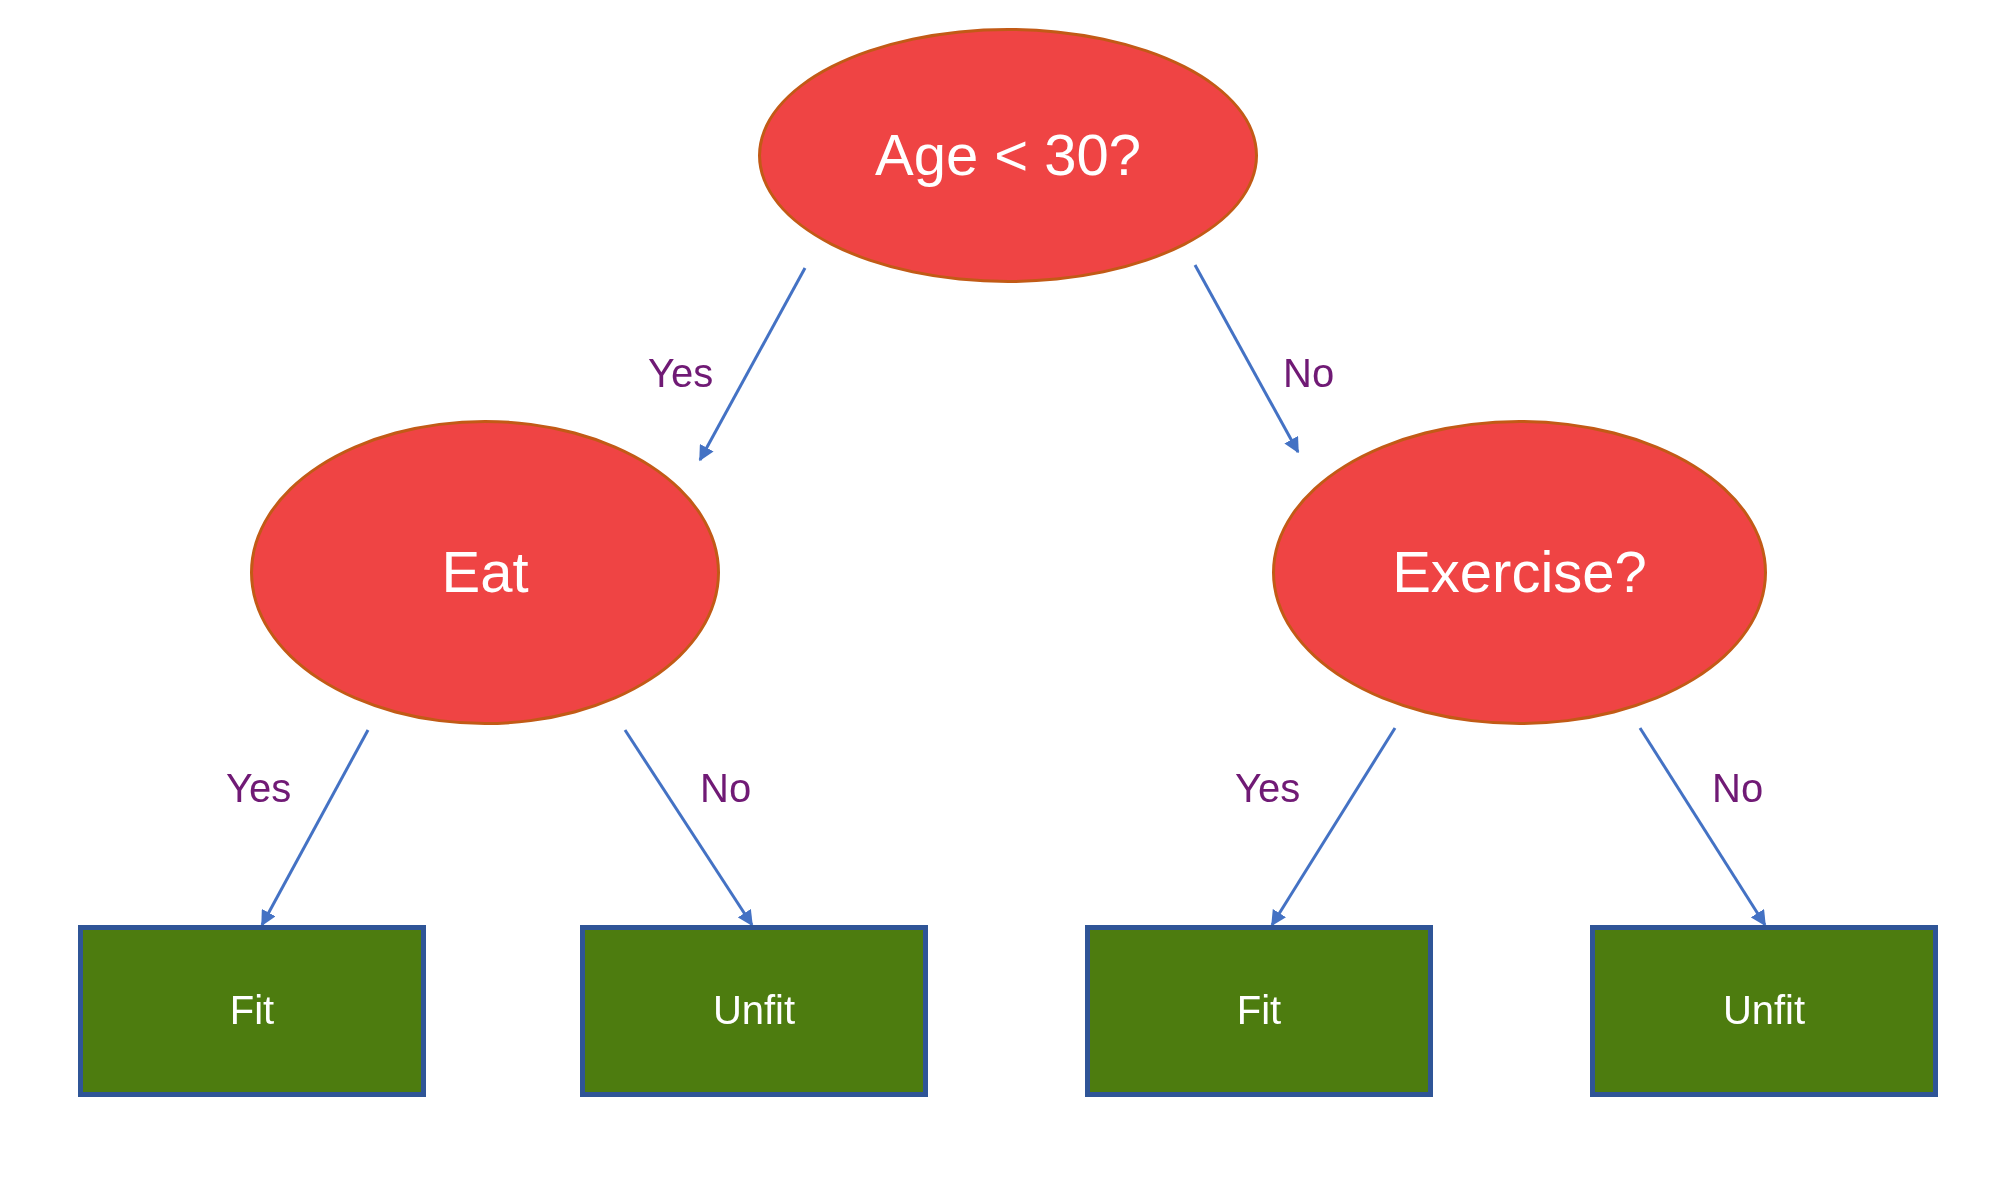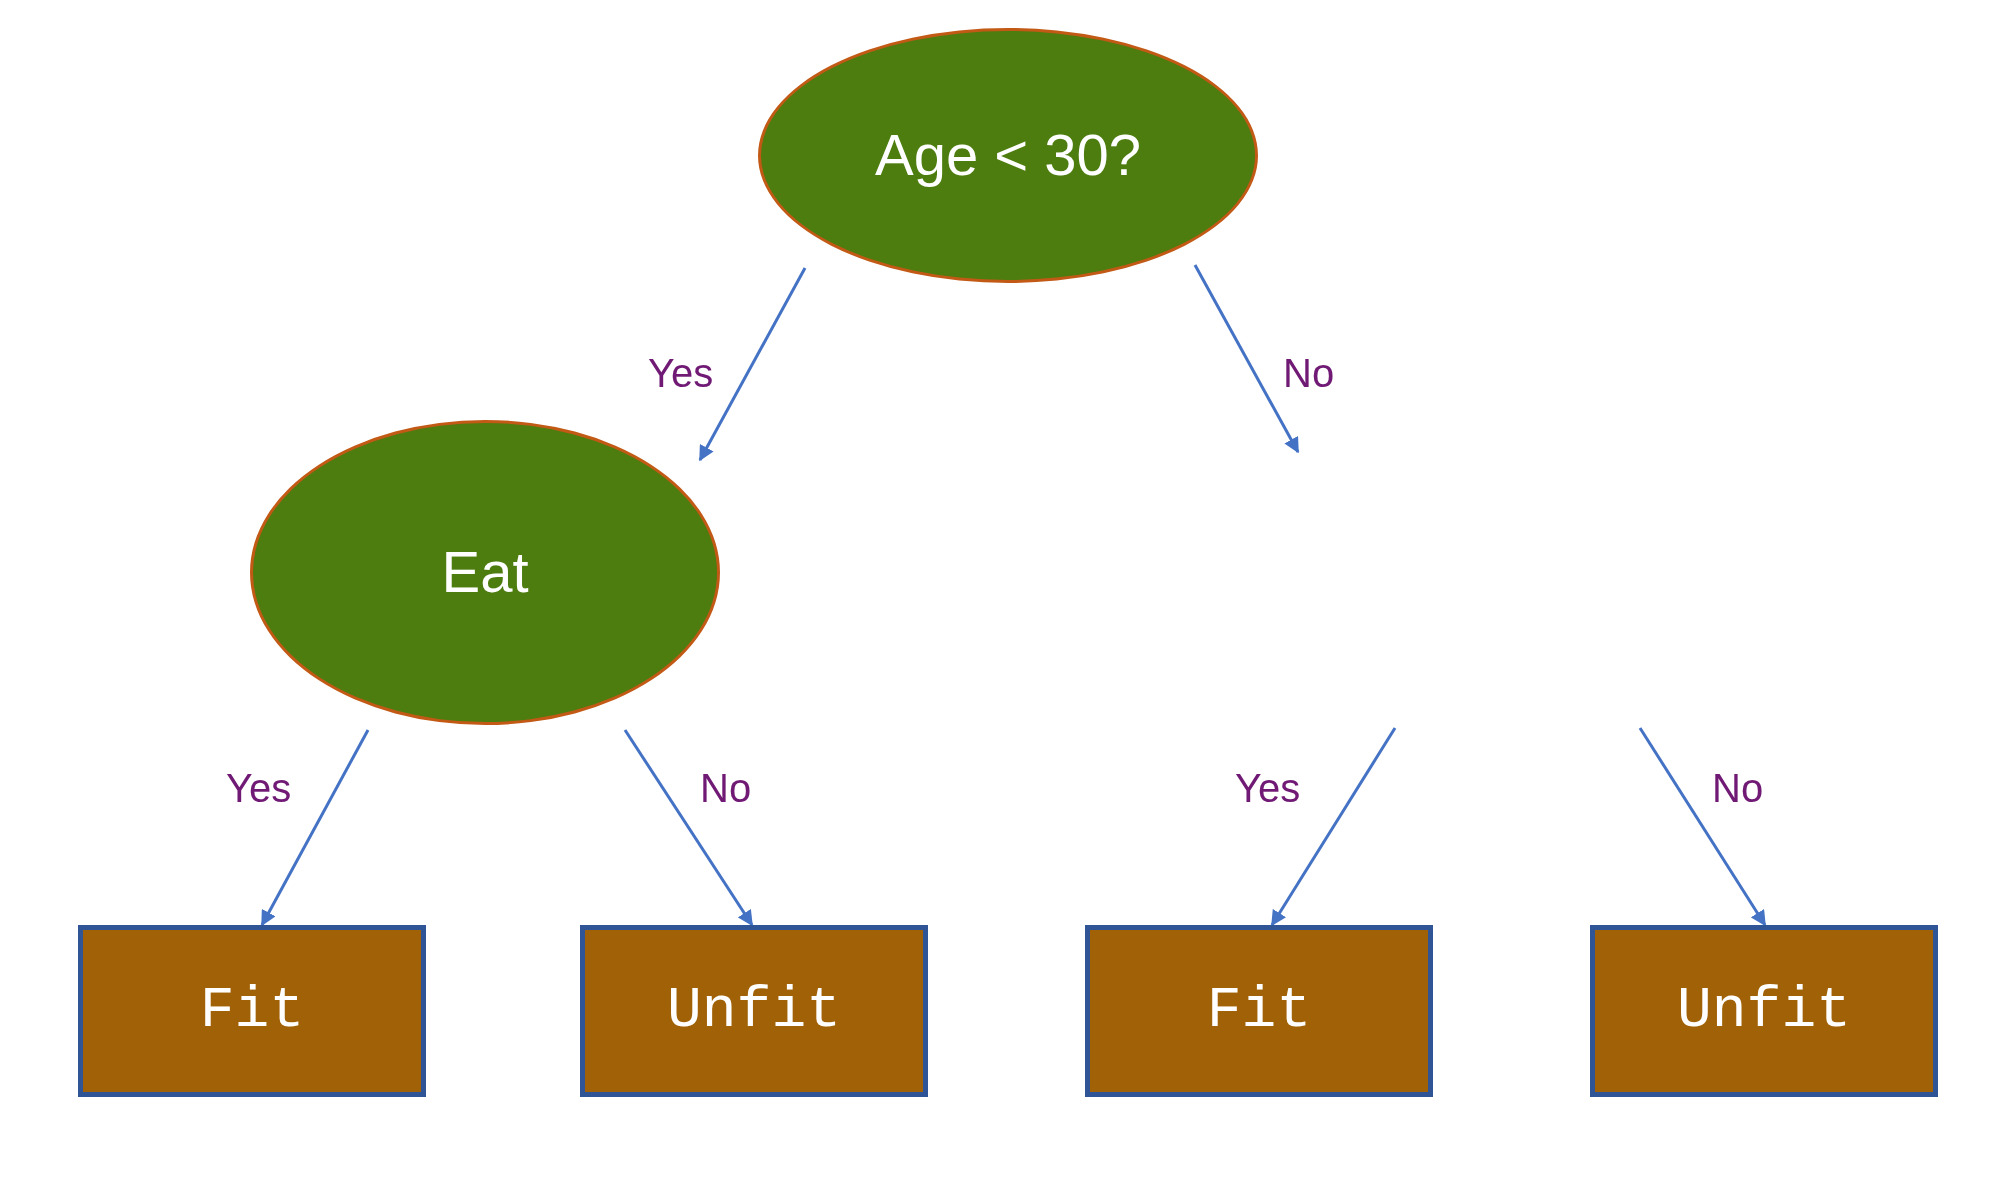--- a/index.html
+++ b/index.html
@@ -29,31 +29,30 @@
     display: flex;
     align-items: center;
     justify-content: center;
     text-align: center;
     box-sizing: border-box;
     color: #ffffff;
     line-height: 1.08;
   }
   .decision {
     border-radius: 50%;
-    background: #4d7c0f;
+    background: #ef4444;
     border: 3px solid #C25A16;
     font-size: 58px;
     z-index: 3;
   }
   .leaf {
-    background: #a16207;
+    background: #4d7c0f;
     border: 5px solid #2F5597;
-    font-size: 58px;
+    font-size: 40px;
     z-index: 3;
-    font-family: Liberation Mono, monospace;
   }
   .edge-label {
     position: absolute;
     color: #701a75;
     font-size: 40px;
     line-height: 1;
     white-space: nowrap;
     z-index: 4;
   }
 </style>
@@ -83,20 +82,23 @@
   </svg>
 
   <div class="node decision" style="left:758px; top:28px; width:500px; height:255px;">
     <span>Age &lt; 30?</span>
   </div>
 
   <div class="node decision" style="left:250px; top:420px; width:470px; height:305px; flex-direction:column;">
     <span>Eat</span>
   </div>
 
+  <div class="node decision" style="left:1272px; top:420px; width:495px; height:305px;">
+    <span>Exercise?</span>
+  </div>
 
   <div class="node leaf" style="left:78px; top:925px; width:348px; height:172px;">
     <span>Fit</span>
   </div>
 
   <div class="node leaf" style="left:580px; top:925px; width:348px; height:172px;">
     <span>Unfit</span>
   </div>
 
   <div class="node leaf" style="left:1085px; top:925px; width:348px; height:172px;">

